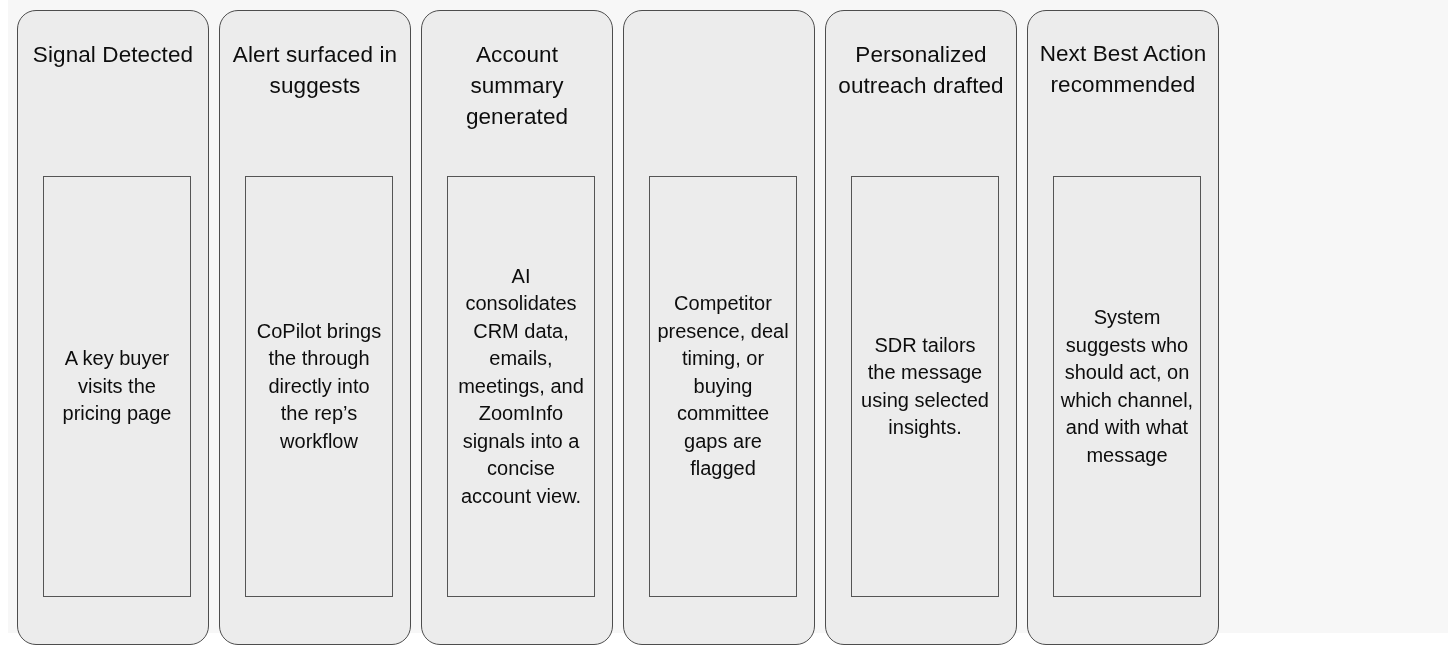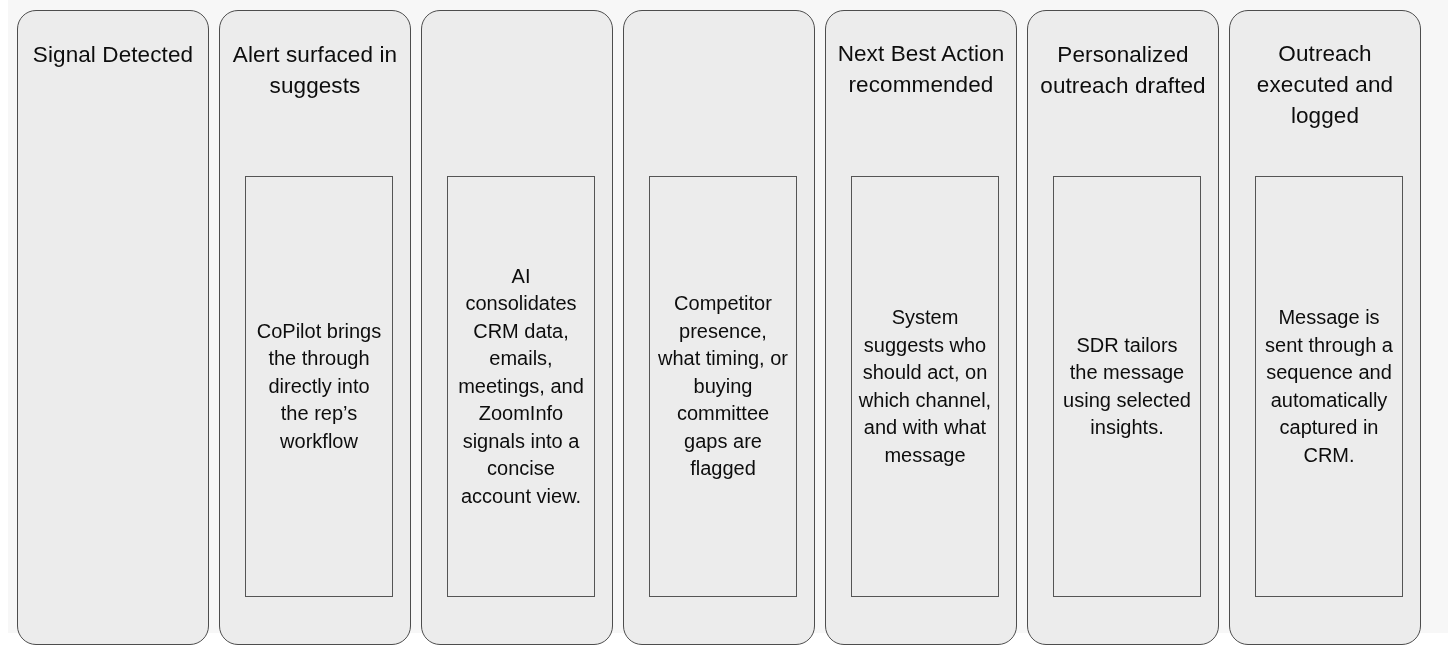--- a/index.html
+++ b/index.html
@@ -100,56 +100,54 @@
   .stage-card.t-7 .stage-title { margin-top: 27px; }
 </style>
 </head>
 <body>
 
 <div id="flow-canvas">
   <div id="flow-track">
 
     <div class="stage-card t-1">
       <div class="stage-title">Signal Detected</div>
+      <div class="stage-body-box">
+        <div class="stage-body-text">A key buyer visits the pricing page</div>
+      </div>
     </div>
 
     <div class="stage-card t-2">
       <div class="stage-title">Alert surfaced in suggests</div>
       <div class="stage-body-box">
         <div class="stage-body-text">CoPilot brings the through directly into the rep’s workflow</div>
       </div>
     </div>
 
     <div class="stage-card t-3">
+      <div class="stage-title">Account summary generated</div>
       <div class="stage-body-box">
         <div class="stage-body-text">AI consolidates CRM data, emails, meetings, and ZoomInfo signals into a concise account view.</div>
       </div>
     </div>
 
     <div class="stage-card t-4">
       <div class="stage-body-box">
-        <div class="stage-body-text">Competitor presence, what timing, or buying committee gaps are flagged</div>
+        <div class="stage-body-text">Competitor presence, deal timing, or buying committee gaps are flagged</div>
+      </div>
+    </div>
+
+    <div class="stage-card t-6">
+      <div class="stage-title">Personalized outreach drafted</div>
+      <div class="stage-body-box">
+        <div class="stage-body-text">SDR tailors the message using selected insights.</div>
       </div>
     </div>
 
     <div class="stage-card t-5">
       <div class="stage-title">Next Best Action recommended</div>
       <div class="stage-body-box">
         <div class="stage-body-text">System suggests who should act, on which channel, and with what message</div>
       </div>
     </div>
 
-    <div class="stage-card t-6">
-      <div class="stage-title">Personalized outreach drafted</div>
-      <div class="stage-body-box">
-        <div class="stage-body-text">SDR tailors the message using selected insights.</div>
-      </div>
-    </div>
-
-    <div class="stage-card t-7">
-      <div class="stage-title">Outreach executed and logged</div>
-      <div class="stage-body-box">
-        <div class="stage-body-text">Message is sent through a sequence and automatically captured in CRM.</div>
-      </div>
-    </div>
 
   </div>
 </div>
 
 </body></html>

